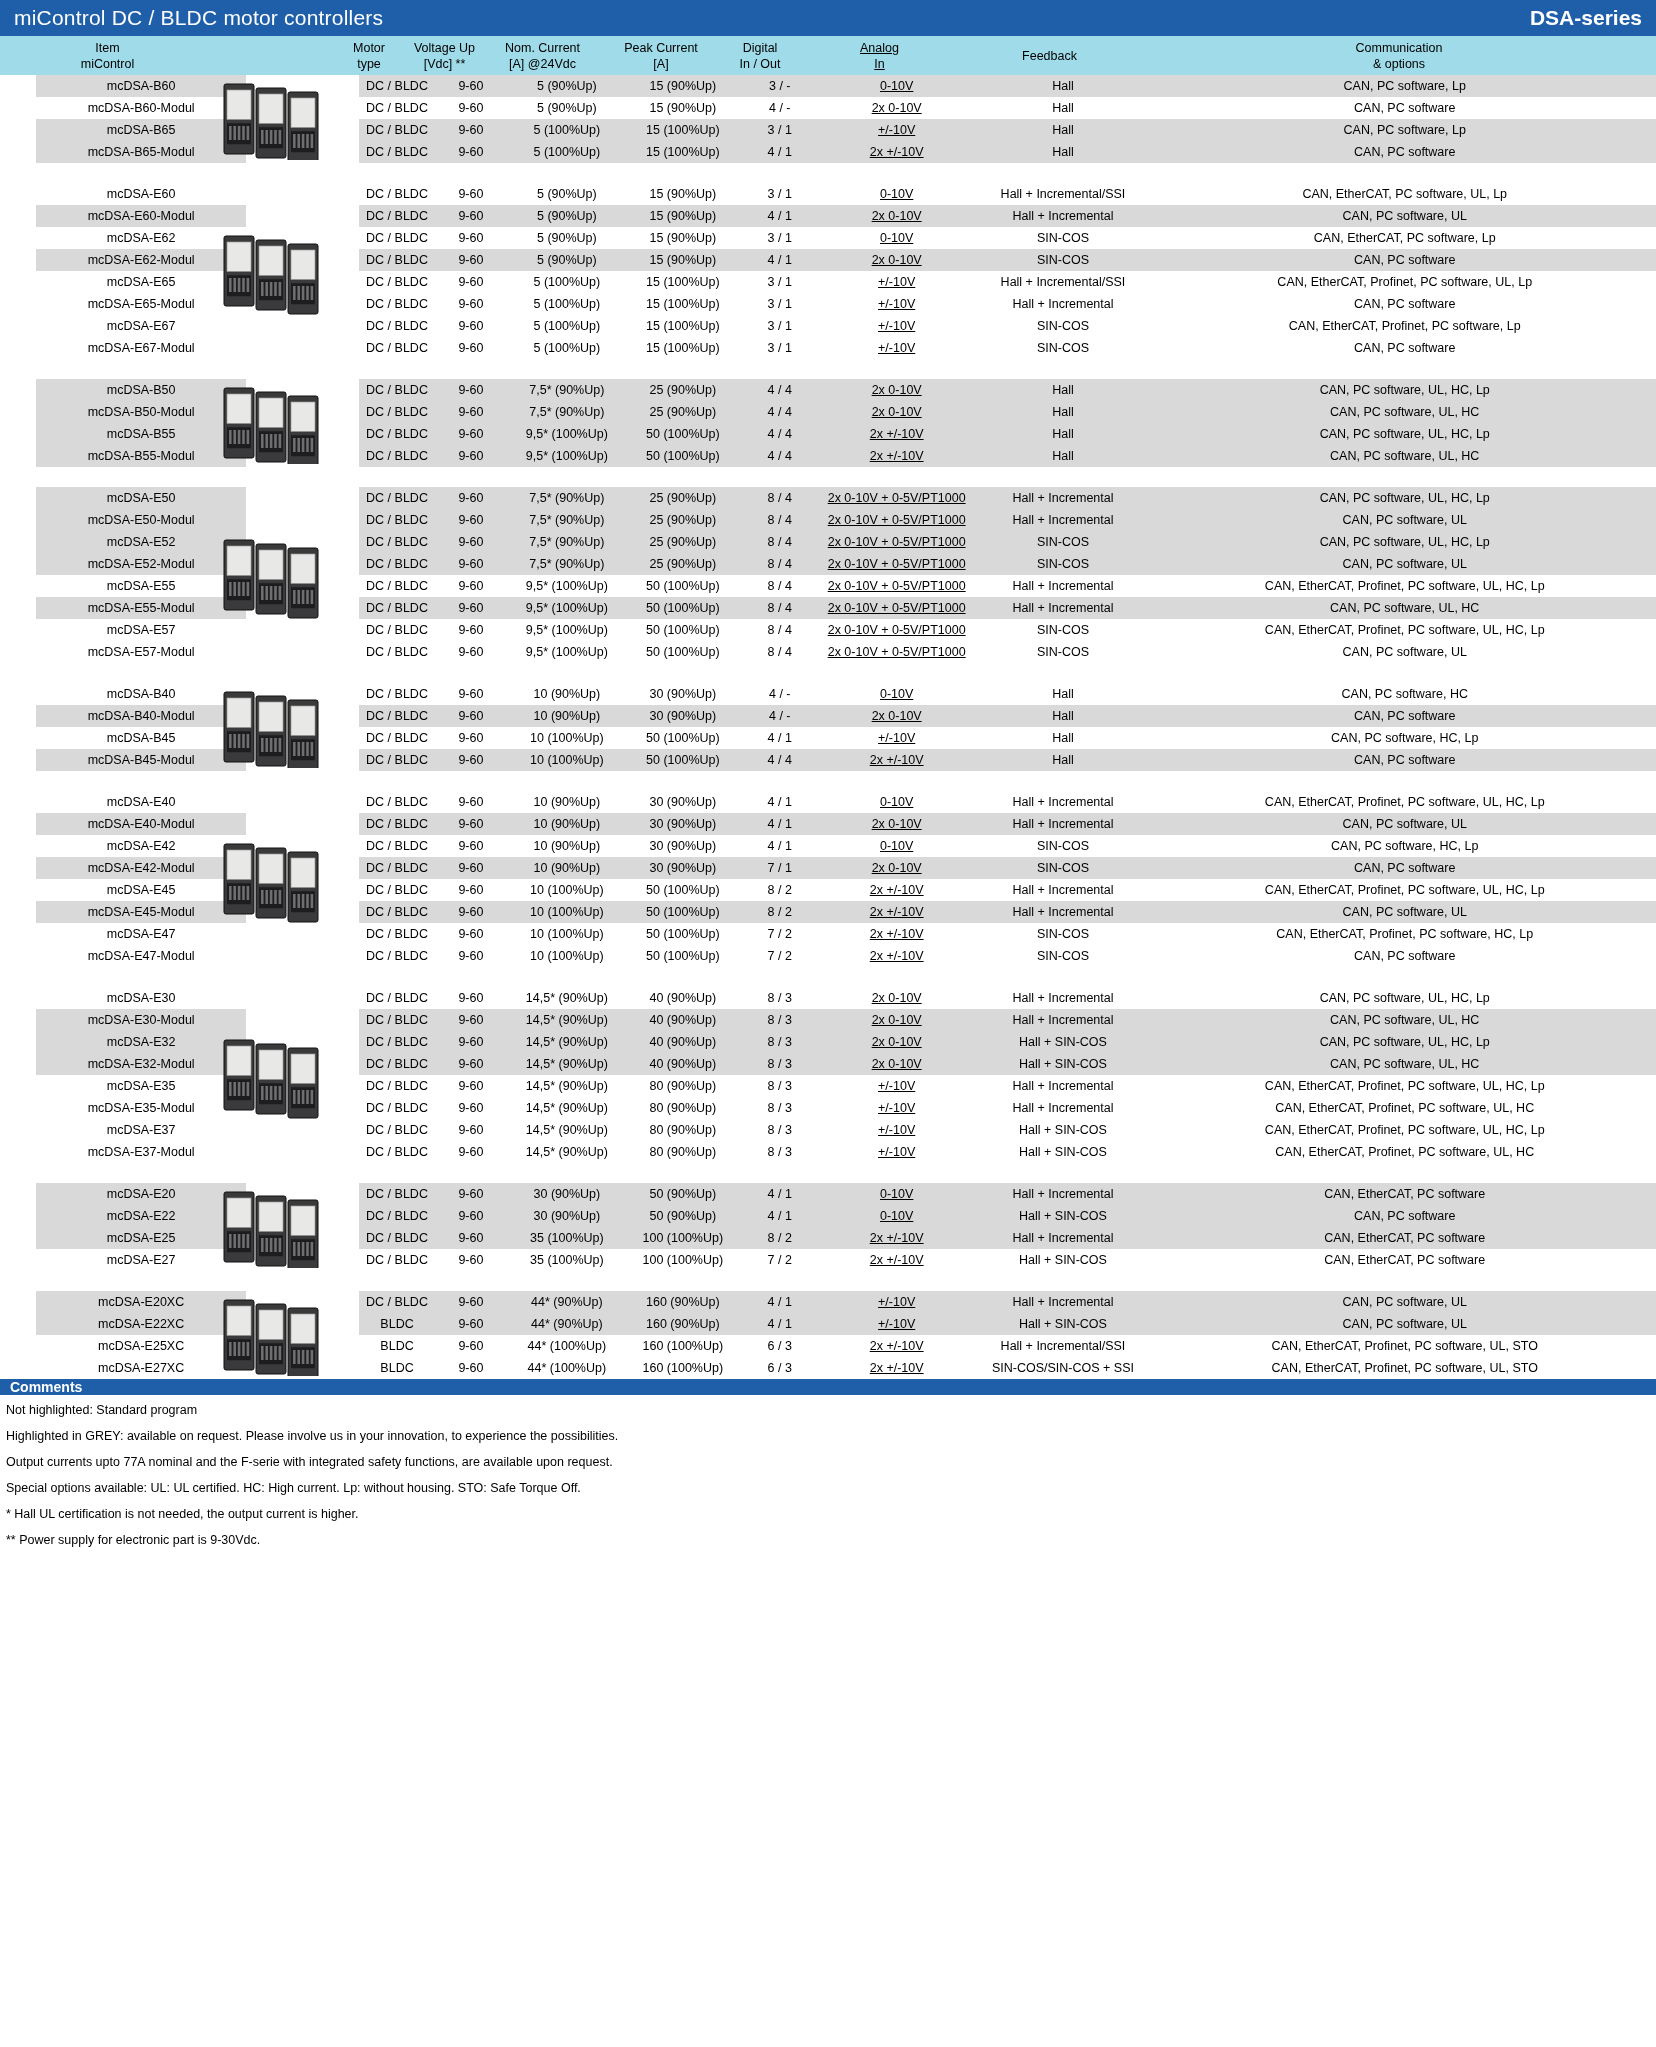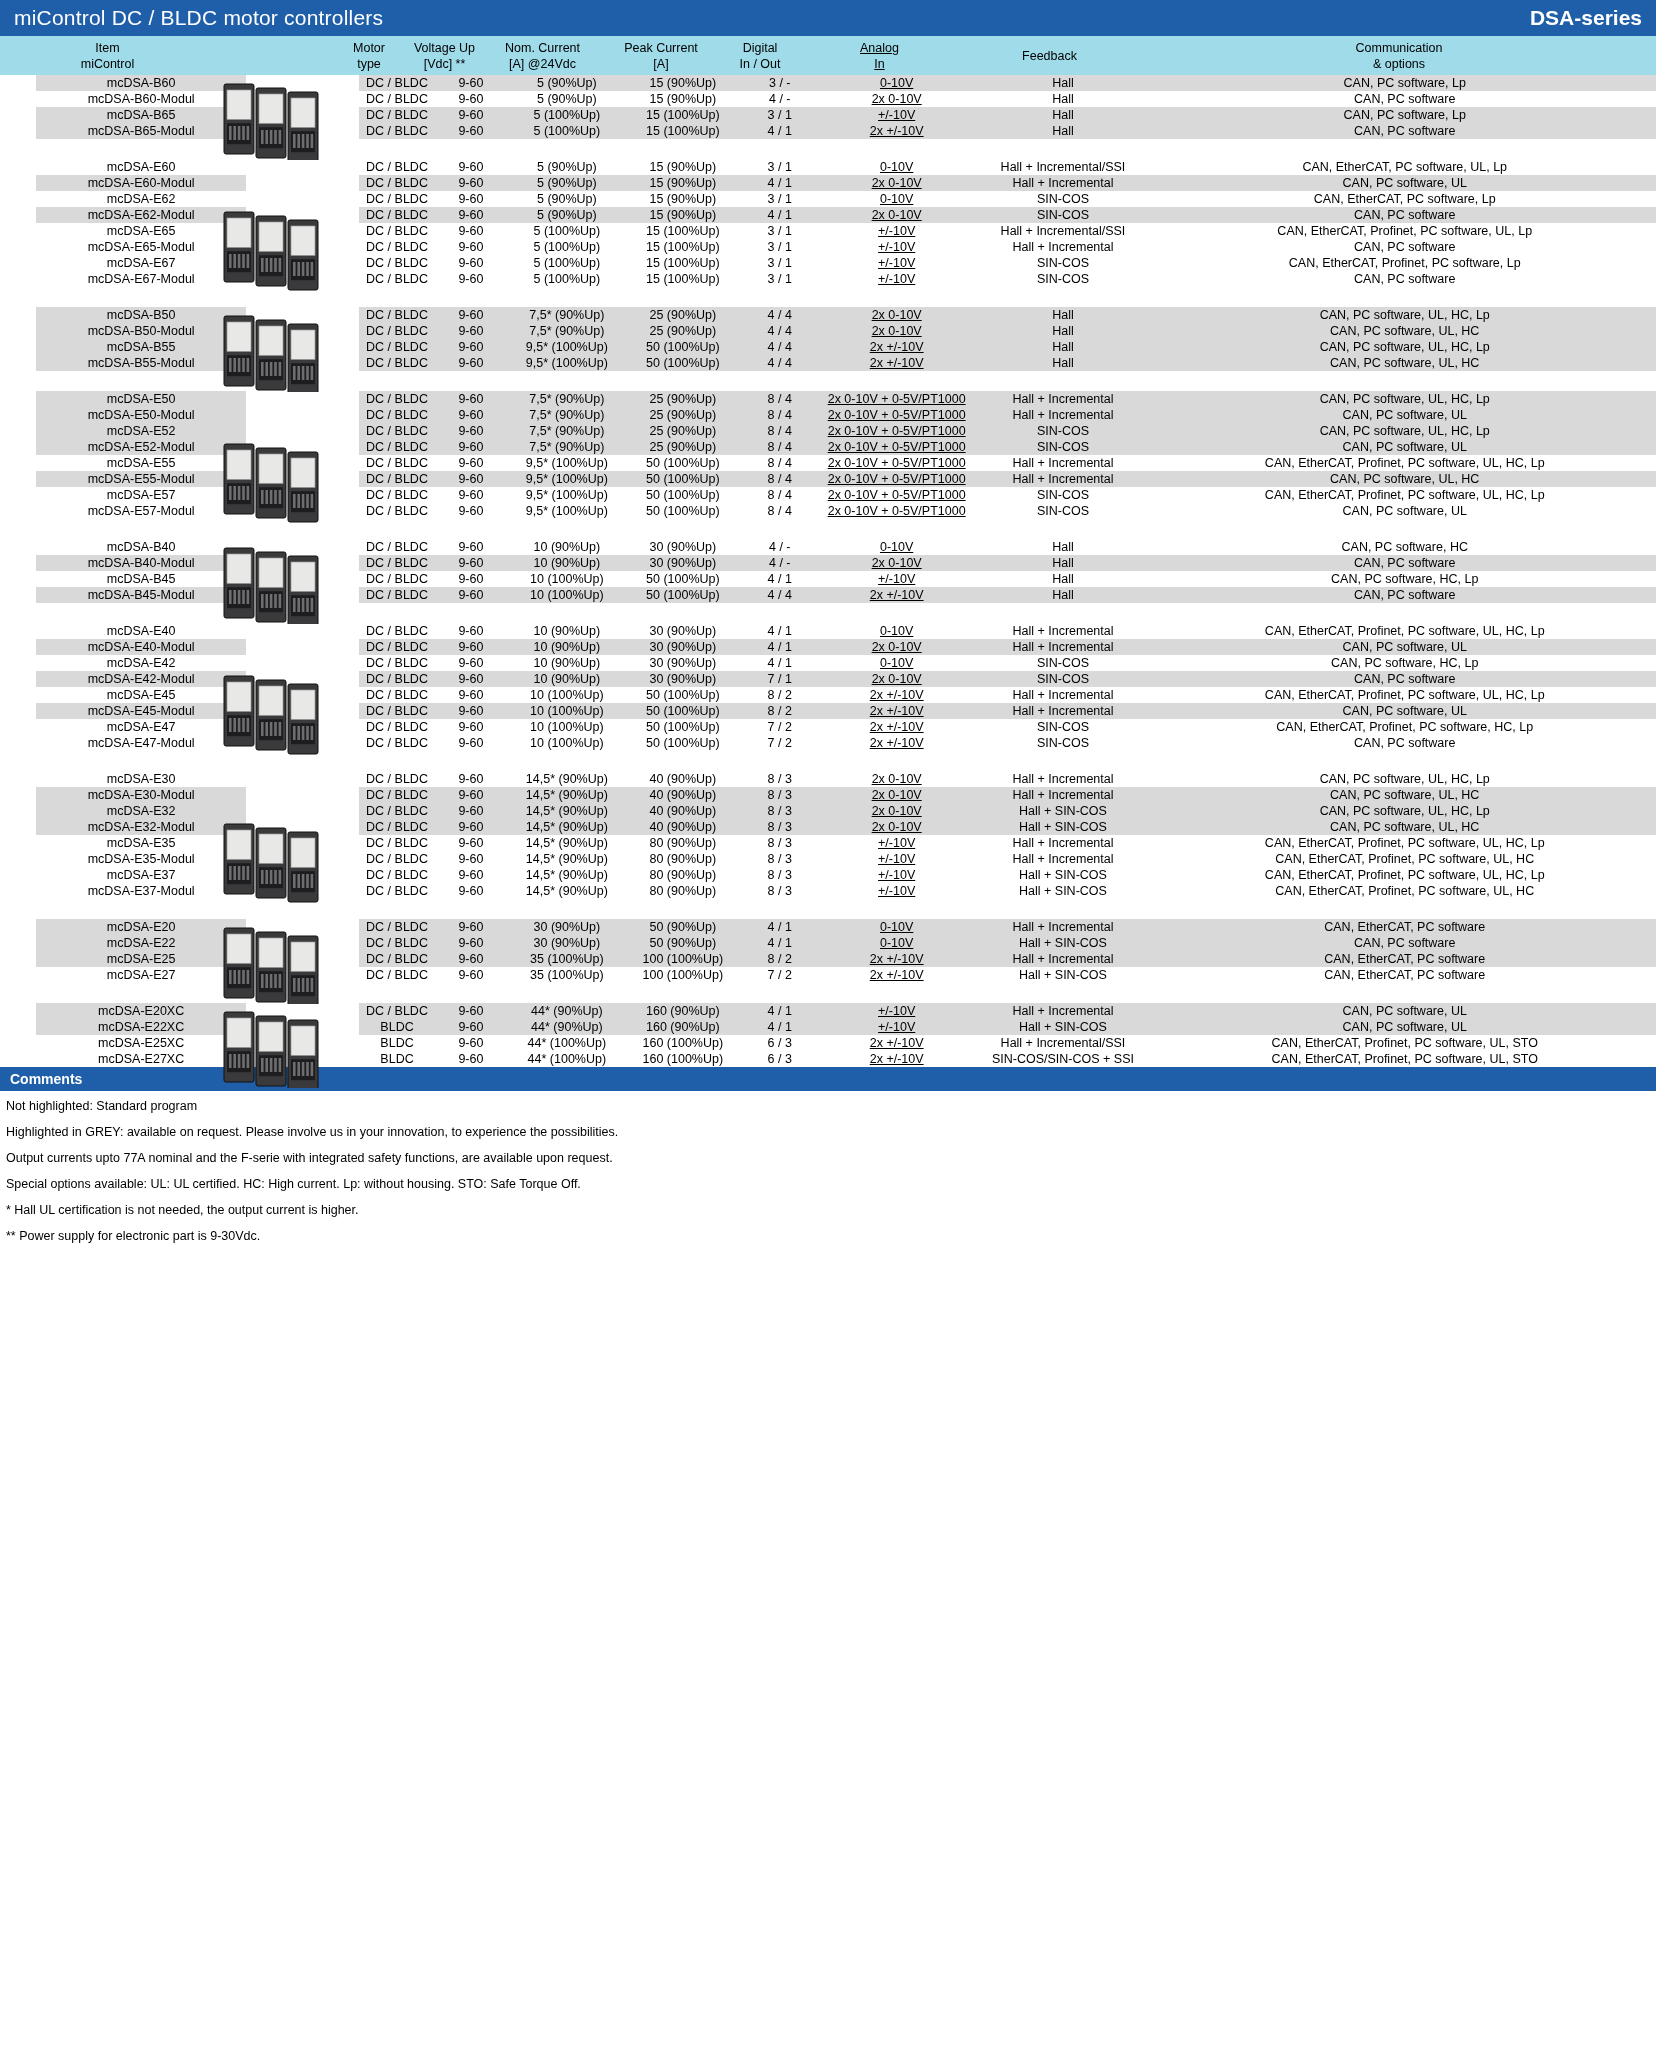--- a/index.html
+++ b/index.html
@@ -54,21 +54,21 @@
   .c-dig{width:84px;}
   .c-ana{width:155px;text-decoration:underline;}
   .c-fb{width:185px;}
   .c-com{width:514px;}
 
   
   .group{position:relative;}
   .row{
     display:flex;
     align-items:stretch;
-    height:16px;
+    height:22px;
     font-size:12.5px;
     margin-left:36px;
   }
   .row .cell{
     display:flex;
     align-items:center;
     justify-content:center;
     box-sizing:border-box;
     padding:0 3px;
     overflow:hidden;
@@ -93,21 +93,21 @@
   .photo svg{display:block;}
 
   
   .comments-bar{
     background:#1f5fa9;
     color:#ffffff;
     font-weight:bold;
     font-size:14px;
     padding:4px 10px;
     box-sizing:border-box;
-    height:24px;
+    height:16px;
     display:flex;
     align-items:center;
   }
   .comments-body{padding:8px 6px 14px 6px;}
   .comments-body p{
     margin:0 0 11px 0;
     font-size:12.5px;
     line-height:15px;
   }
 </style>

